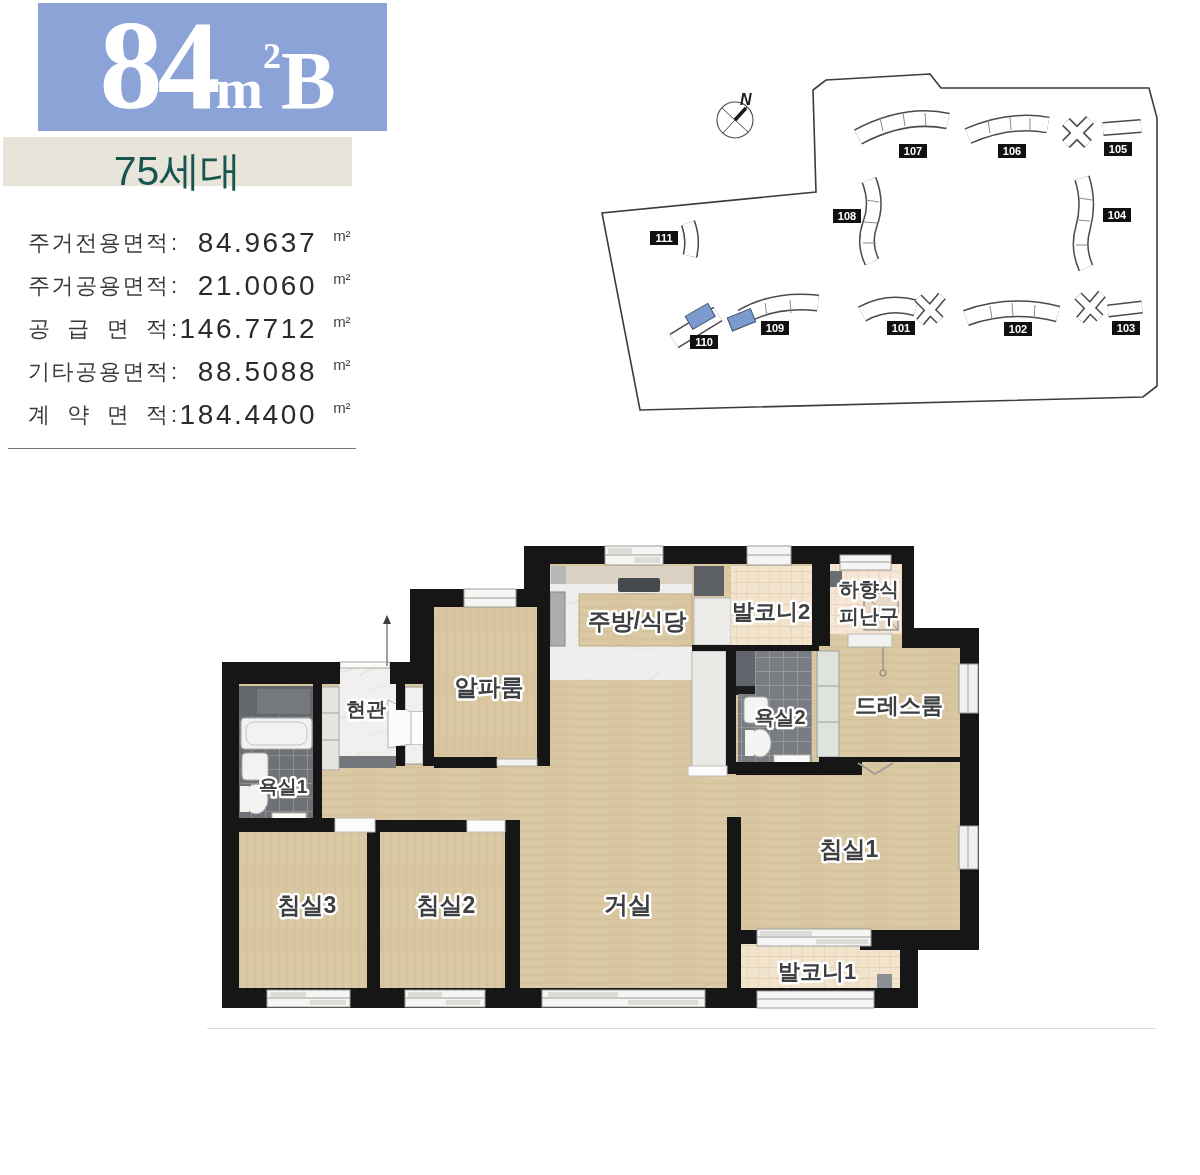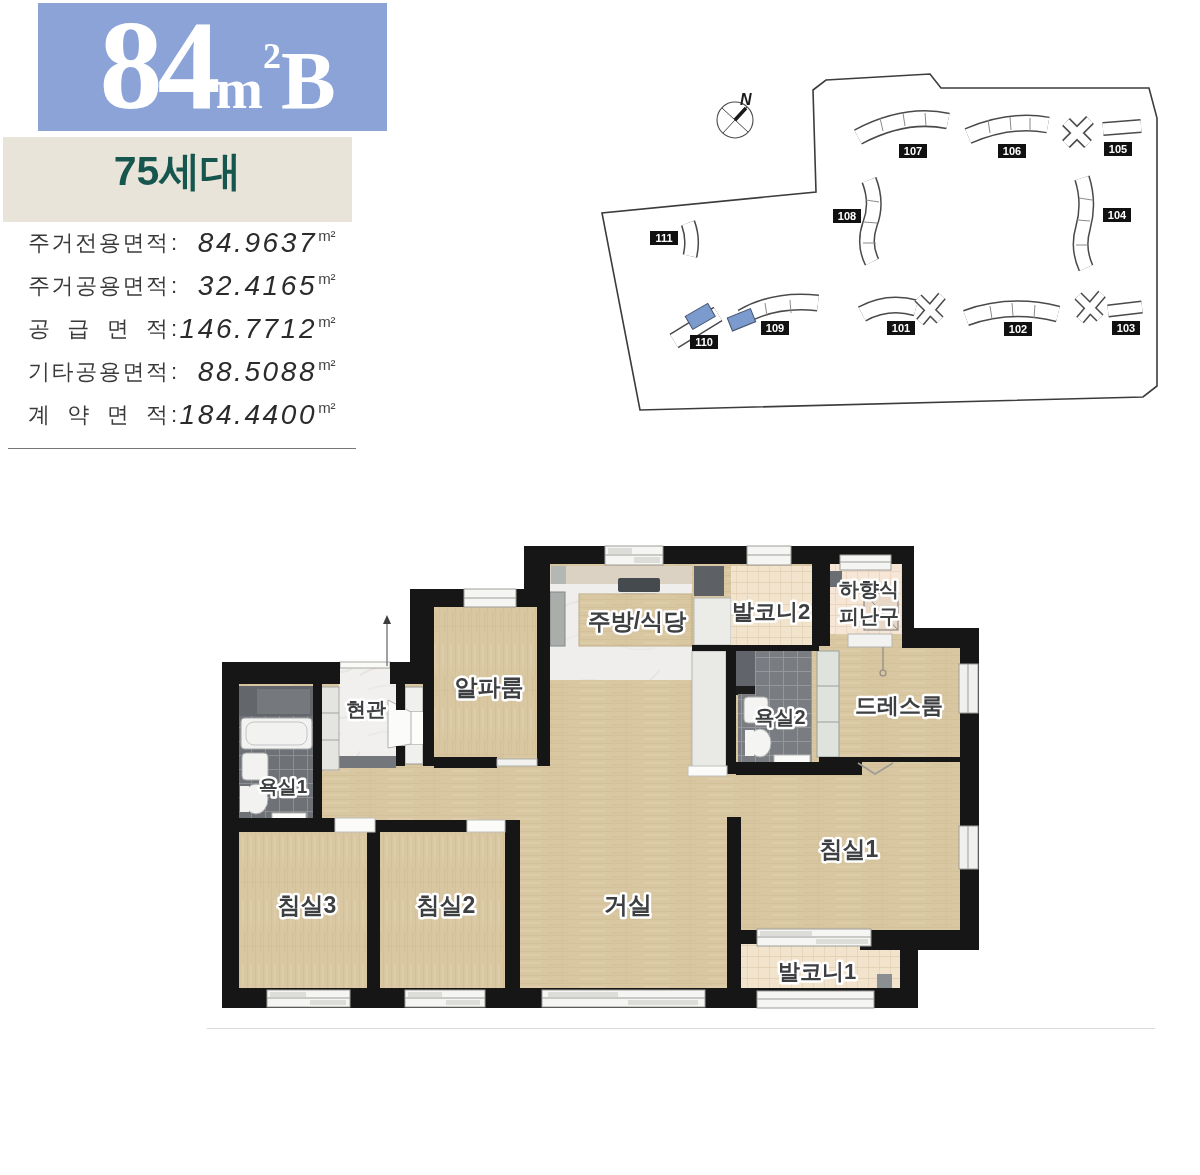--- a/index.html
+++ b/index.html
@@ -5,28 +5,28 @@
   html,body{margin:0;padding:0;background:#fff;width:1200px;height:1175px;overflow:hidden;}
   body{font-family:"Liberation Sans", sans-serif;position:relative;}
   .abs{position:absolute;}
   
   #bluebox{left:3px;top:3px;width:349px;height:128px;background:#8ca3d7;color:#fff;
     font-family:"Liberation Serif", serif;font-weight:bold;text-align:center;margin-left:35px;}
   #bluebox .b84{font-size:126px;letter-spacing:-5px;line-height:1;margin-left:10px;}
   #bluebox .bm{font-size:57px;letter-spacing:0;}
   #bluebox .bsup{font-size:36px;vertical-align:40px;}
   #bluebox .bB{font-size:82px;letter-spacing:0;}
-  #beigebox{left:3px;top:137px;width:349px;height:85px;background:#e8e4d9;color:#17564e;
-    font-size:41px;font-weight:bold;text-align:center;line-height:69px;}
+  #beigebox{left:3px;top:137px;width:349px;height:49px;background:#e8e4d9;color:#17564e;
+    font-size:41px;font-weight:normal;text-align:center;line-height:69px;}
   #areatable{left:8px;top:221px;width:348px;}
   .arow{display:flex;align-items:center;height:43px;}
   .alab{width:140px;display:flex;justify-content:space-between;font-size:22px;color:#3a3a3a;margin-left:20px;}
   .acol{font-size:22px;color:#3a3a3a;margin-left:3px;}
-  .aval{width:140px;text-align:right;font-size:28px;color:#2b2b2b;letter-spacing:2.6px;font-style:italic;}
-  .aunit{width:22px;font-size:15px;color:#444;margin-left:1px;position:relative;top:-7px;letter-spacing:0;}
+  .aval{width:140px;text-align:right;font-size:28px;color:#2b2b2b;letter-spacing:2.6px;}
+  .aunit{width:22px;font-size:15px;color:#444;margin-left:16px;position:relative;top:-7px;letter-spacing:0;}
   #tline{left:8px;top:448px;width:348px;height:1px;background:#777;}
   #bline{left:207px;top:1028px;width:948px;height:1px;background:#d9d9d9;}
 </style>
 </head>
 <body>
 
 <div class="abs" id="bluebox"><span class="b84">84</span><span class="bm">m</span><span class="bsup">2</span><span class="bB">B</span></div>
 
 <div class="abs" id="beigebox">75세대</div>
 
@@ -47,21 +47,21 @@
   <div class="arow">
       <div class="alab">
         <span>주</span>
         <span>거</span>
         <span>공</span>
         <span>용</span>
         <span>면</span>
         <span>적</span>
       </div>
       <div class="acol">:</div>
-      <div class="aval">32.4165</div>
+      <div class="aval">21.0060</div>
       <div class="aunit">m²</div>
     </div>
   <div class="arow">
       <div class="alab">
         <span>공</span>
         <span>급</span>
         <span>면</span>
         <span>적</span>
       </div>
       <div class="acol">:</div>

